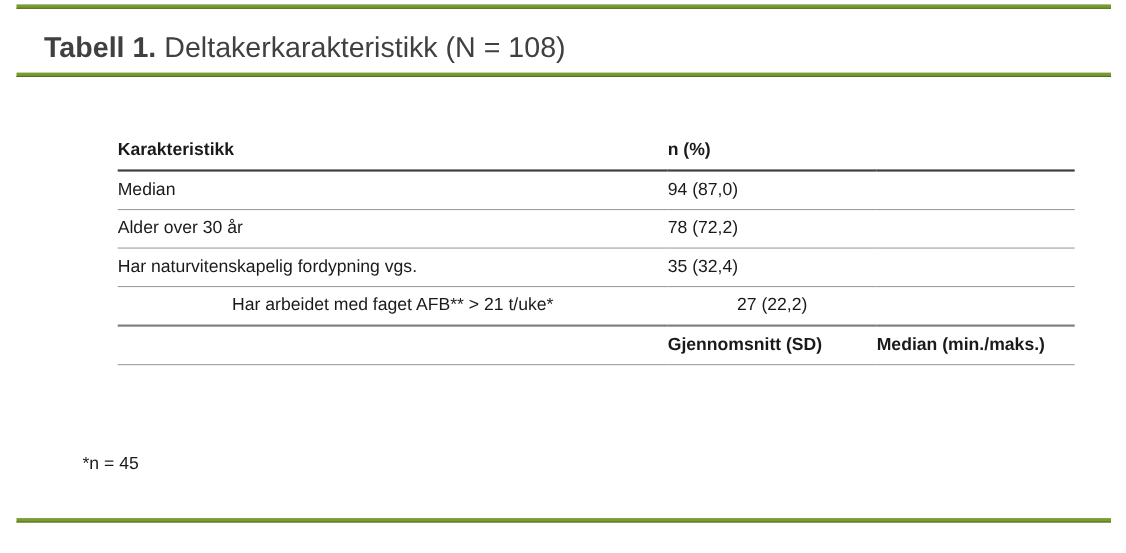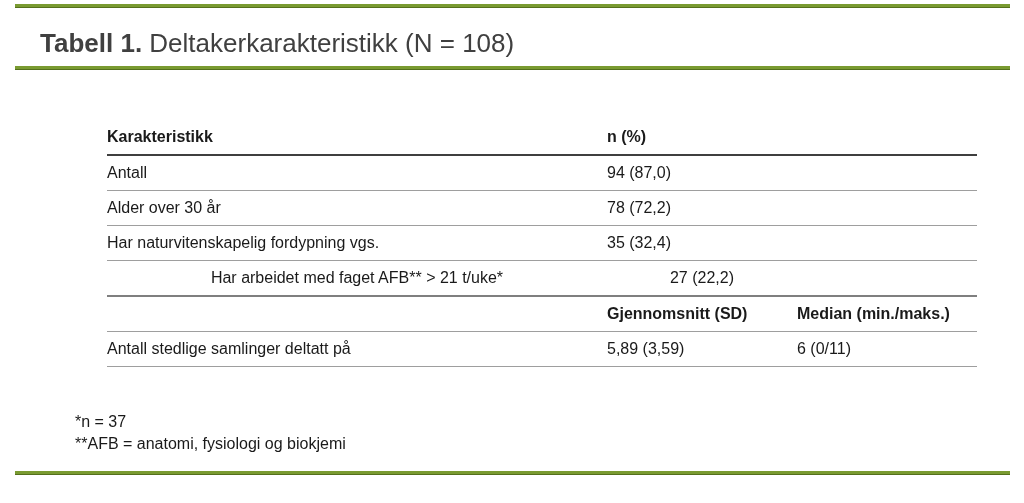--- a/index.html
+++ b/index.html
@@ -87,21 +87,21 @@
       <col style="width:190px">
       <col style="width:180px">
     </colgroup>
     <tbody>
         <tr class="b-dark hdr">
           <td>Karakteristikk</td>
           <td>n (%)</td>
           <td></td>
         </tr>
         <tr class="b-light">
-          <td>Antall</td>
+          <td>Median</td>
           <td>94 (87,0)</td>
           <td></td>
         </tr>
         <tr class="b-light">
           <td>Alder over 30 år</td>
           <td>78 (72,2)</td>
           <td></td>
         </tr>
         <tr class="b-light">
           <td>Har naturvitenskapelig fordypning vgs.</td>
@@ -111,27 +111,21 @@
         <tr class="b-medium">
           <td>Har arbeidet med faget AFB** &gt; 21 t/uke*</td>
           <td>27 (22,2)</td>
           <td></td>
         </tr>
         <tr class="b-light hdr">
           <td></td>
           <td>Gjennomsnitt (SD)</td>
           <td>Median (min./maks.)</td>
         </tr>
-        <tr class="b-light">
-          <td>Antall stedlige samlinger deltatt på</td>
-          <td>5,89 (3,59)</td>
-          <td>6 (0/11)</td>
-        </tr>
       </tbody>
   </table>
 </div>
 
 <div class="footnotes">
-  <div>*n = 37</div>
-  <div>**AFB = anatomi, fysiologi og biokjemi</div>
+  <div>*n = 45</div>
 </div>
 
 <div id="accent-bottom" class="accent-line"></div>
 
 </body></html>

